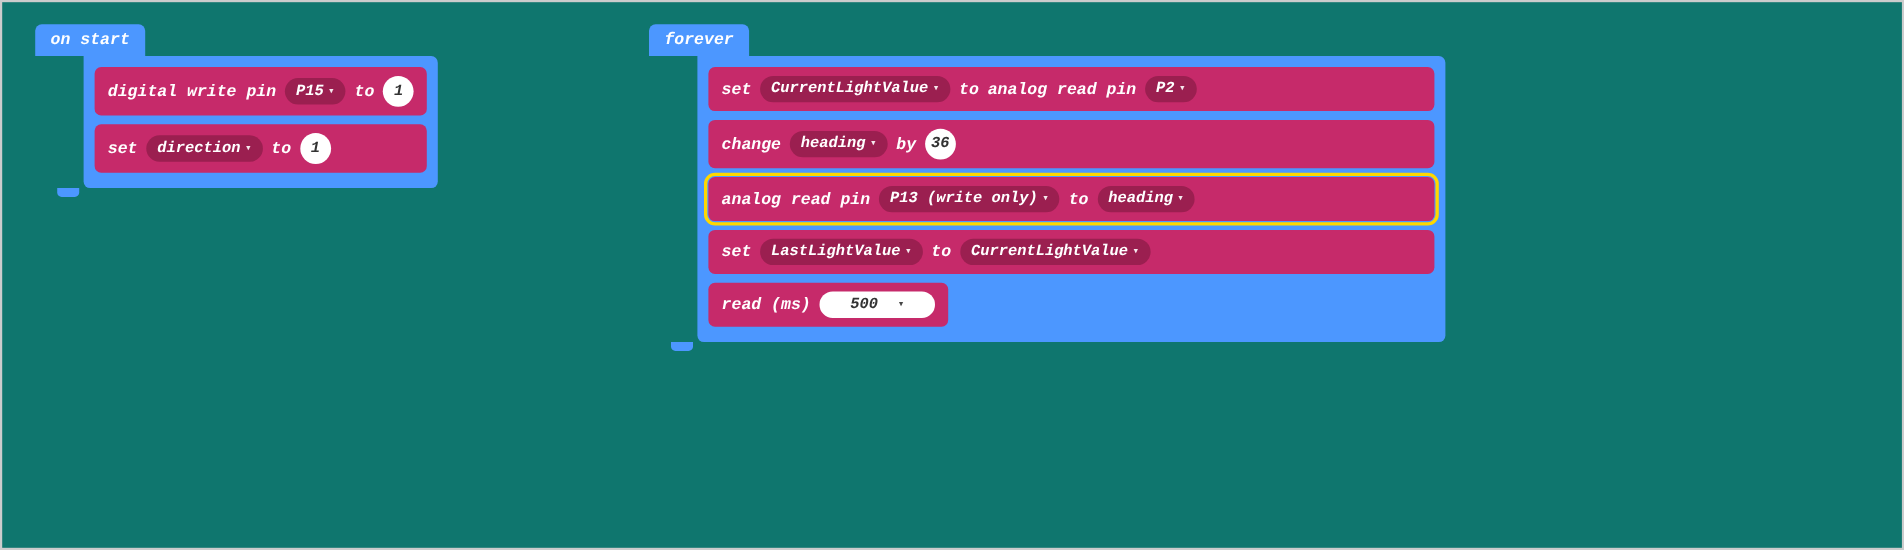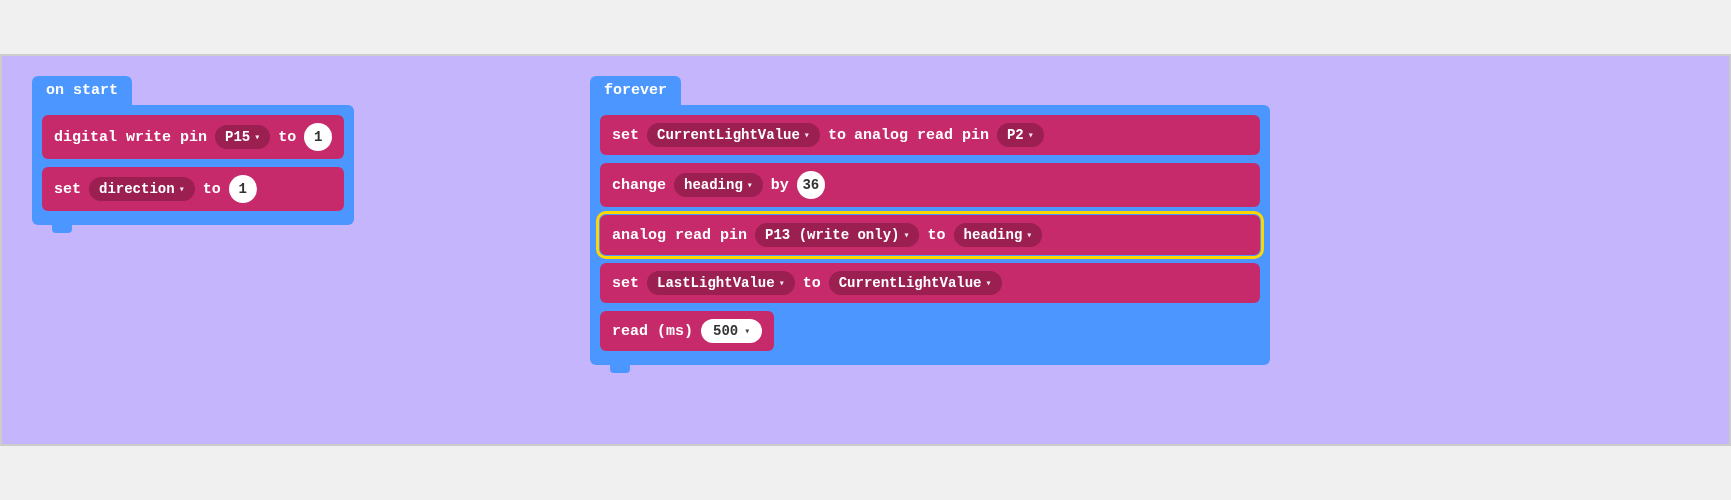--- a/index.html
+++ b/index.html
@@ -10,25 +10,26 @@
       font-size: 15px;
       display: flex;
       align-items: center;
       justify-content: center;
       min-height: 500px;
       width: 1731px;
       overflow: hidden;
     }
 
     .canvas {
-      background: #c4b5fd;
+      background: #0f766e;
       width: 1731px;
-      height: 392px;
+      height: 500px;
       position: relative;
       border: 2px solid #ccc;
+      font-style: italic;
     }
 
     
     .block-container {
       position: absolute;
     }
 
     .block-header {
       border-radius: 6px 6px 0 0;
       padding: 6px 14px;
@@ -37,20 +38,21 @@
       color: white;
       display: inline-block;
     }
 
     .block-body {
       border-radius: 0 6px 6px 6px;
       padding: 10px 10px 14px 10px;
       display: flex;
       flex-direction: column;
       gap: 8px;
+      margin-left: 44px;
     }
 
     .blue-header {
       background: #4C97FF;
     }
 
     .blue-body {
       background: #4C97FF;
     }
 
@@ -212,21 +214,21 @@
         </div>
         <span class="label-text">to</span>
         <div class="pill-dropdown">
           <span>CurrentLightValue</span>
           <span class="chevron">▾</span>
         </div>
       </div>
 
       <div class="block-row" style="width: fit-content;">
         <span class="label-text">read (ms)</span>
-        <div class="rounded-val" style="display:flex;align-items:center;gap:6px;background:white;border-radius:14px;padding:4px 12px;text-align:center;">
+        <div class="rounded-val" style="display:flex;align-items:center;gap:18px;background:white;border-radius:14px;padding:4px 28px;text-align:center;">
           <span style="color:#333;font-weight:bold;">500</span>
           <span class="chevron" style="color:#333;">▾</span>
         </div>
       </div>
 
     </div>
     <div class="notch-bottom"></div>
   </div>
 
 </div>

